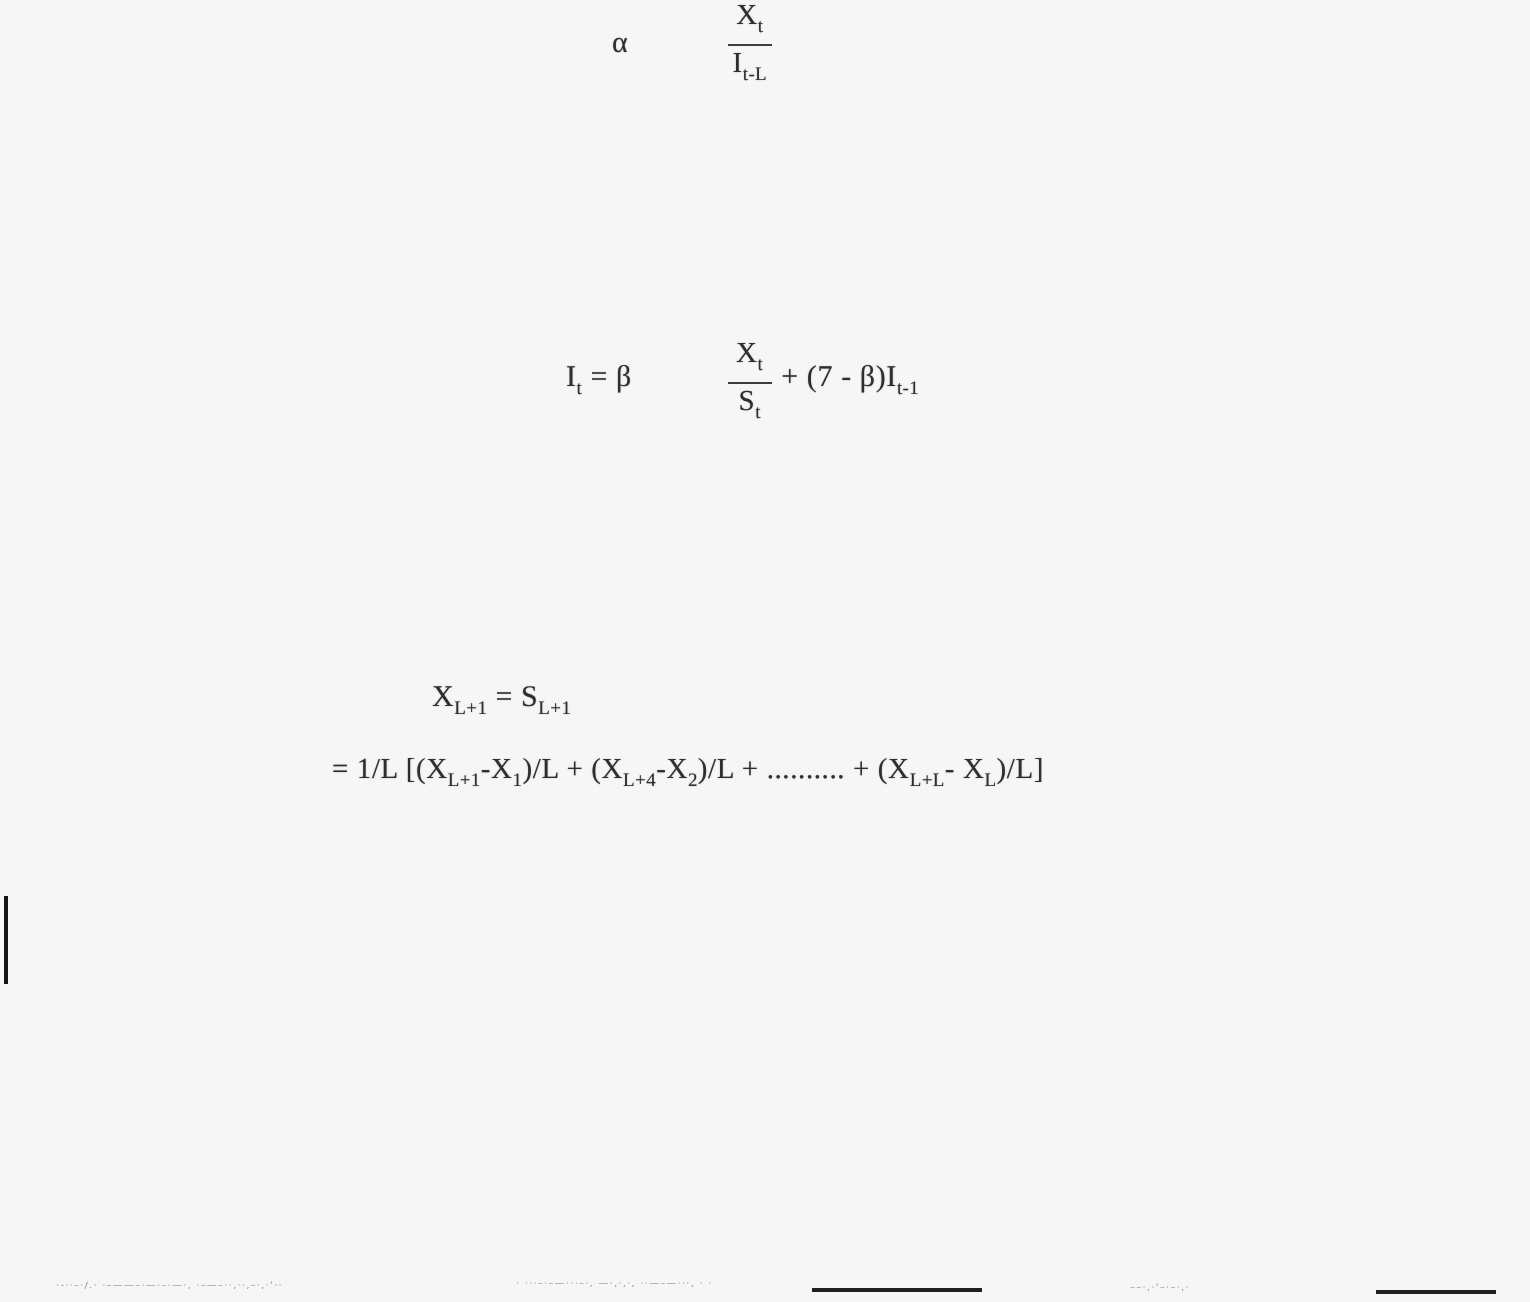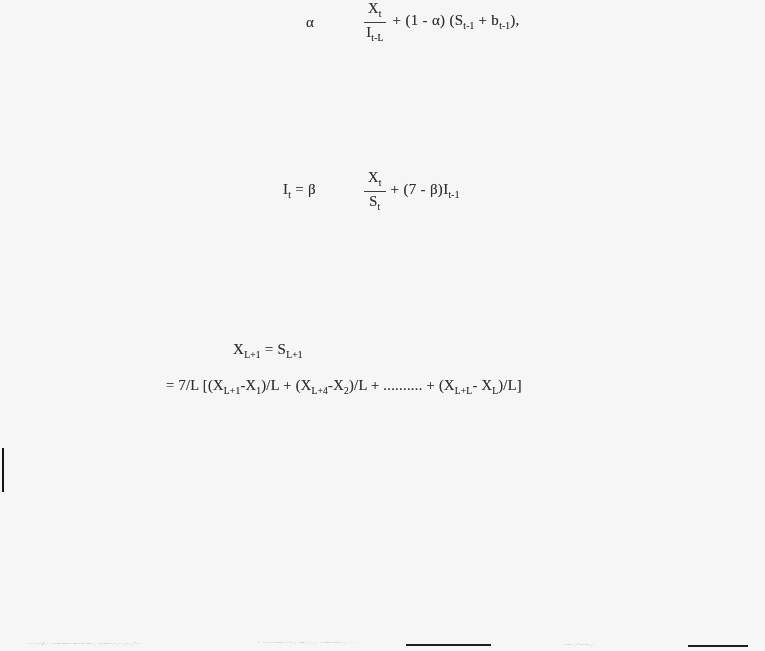--- a/index.html
+++ b/index.html
@@ -67,53 +67,52 @@
   }
   .scan-rule {
     position: absolute;
     height: 2px;
     background: #1f1f1f;
   }
   
   .f1 { left: 306px; top: 0px;   height: 44px; }
   .f2 { left: 283px; top: 169px; height: 44px; }
   .f3 { left: 280px; top: 266px; height: 26px; }
-  .f4 { left: 233px; top: 341px; height: 20px; }
+  .f4 { left: 216px; top: 341px; height: 20px; }
   .f5 { left: 166px; top: 375px; height: 24px; font-size: 14.5px; }
 </style>
 </head>
 <body>
 
 <div class="page">
 
   <div class="formula f1">
     <span class="run">α </span>
     <span class="frac">
       <span class="num"><span>X</span><sub>t</sub></span>
       <span class="den"><span>I</span><sub>t-L</sub></span>
     </span>
-    <span class="run"><span>+ (1 - α) (S</span><sub>t-1</sub><span> + b</span><sub>t-1</sub><span>),</span></span>
   </div>
 
   <div class="formula f2">
     <span class="run"><span>I</span><sub>t</sub><span> = β </span></span>
     <span class="frac">
       <span class="num"><span>X</span><sub>t</sub></span>
       <span class="den"><span>S</span><sub>t</sub></span>
     </span>
     <span class="run"><span>+ (7 - β)I</span><sub>t-1</sub></span>
   </div>
 
 
   <div class="formula f4">
     <span class="run"><span>X</span><sub>L+1</sub><span> = S</span><sub>L+1</sub></span>
   </div>
 
   <div class="formula f5">
-    <span class="run"><span>= 7/L [(X</span><sub>L+1</sub><span>-X</span><sub>1</sub><span>)/L + (X</span><sub>L+4</sub><span>-X</span><sub>2</sub><span>)/L + .......... + (X</span><sub>L+L</sub><span>- X</span><sub>L</sub><span>)/L]</span></span>
+    <span class="run"><span>= 1/L [(X</span><sub>L+1</sub><span>-X</span><sub>1</sub><span>)/L + (X</span><sub>L+4</sub><span>-X</span><sub>2</sub><span>)/L + .......... + (X</span><sub>L+L</sub><span>- X</span><sub>L</sub><span>)/L]</span></span>
   </div>
 
   <div class="margin-line"></div>
 
   <div class="scan-artifact" style="left:28px; top:640px; width:146px;">·‑··–·/.· ·–——–·—·–·—·‚ ·–—–··‚··‚–·‚·’··</div>
   <div class="scan-artifact" style="left:258px; top:639px; width:138px;">· ···–·–—···–·‚ —·‚·‚·‚ ··—–—···‚ · ·</div>
   <div class="scan-rule" style="left:406px; top:644px; width:85px;"></div>
   <div class="scan-artifact" style="left:565px; top:641px; width:62px;">––·‚·’–·–·‚·</div>
   <div class="scan-rule" style="left:688px; top:645px; width:60px;"></div>
 

